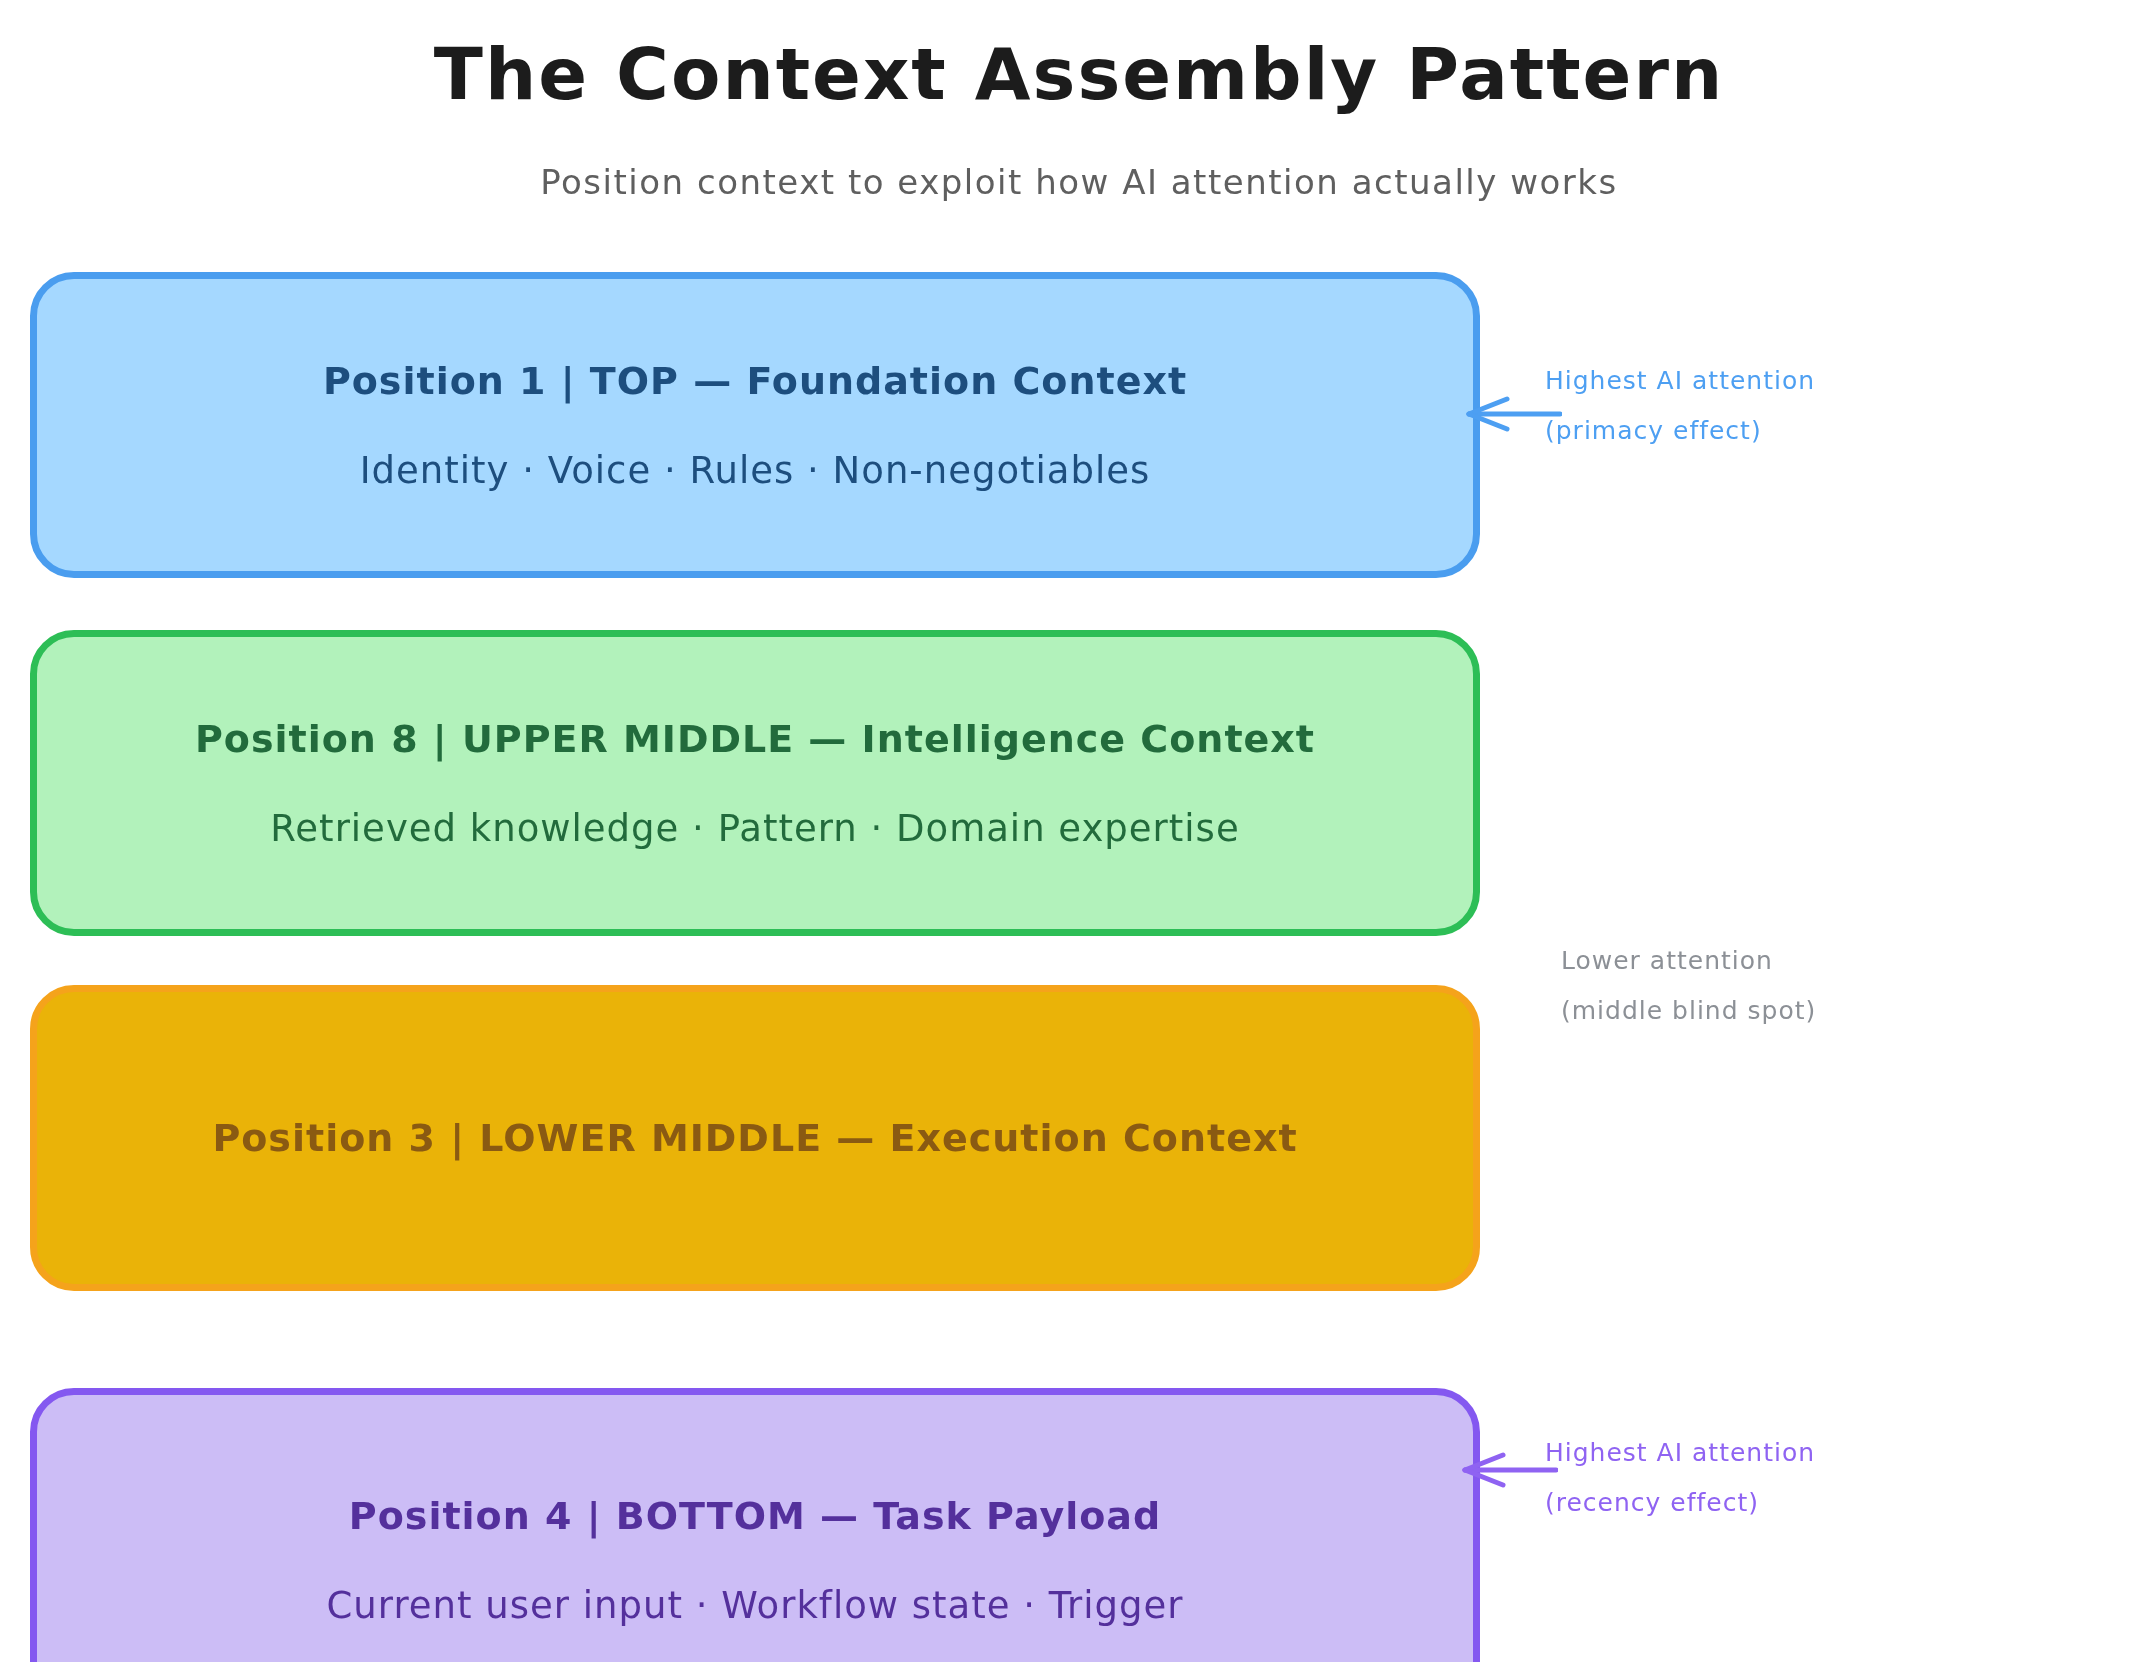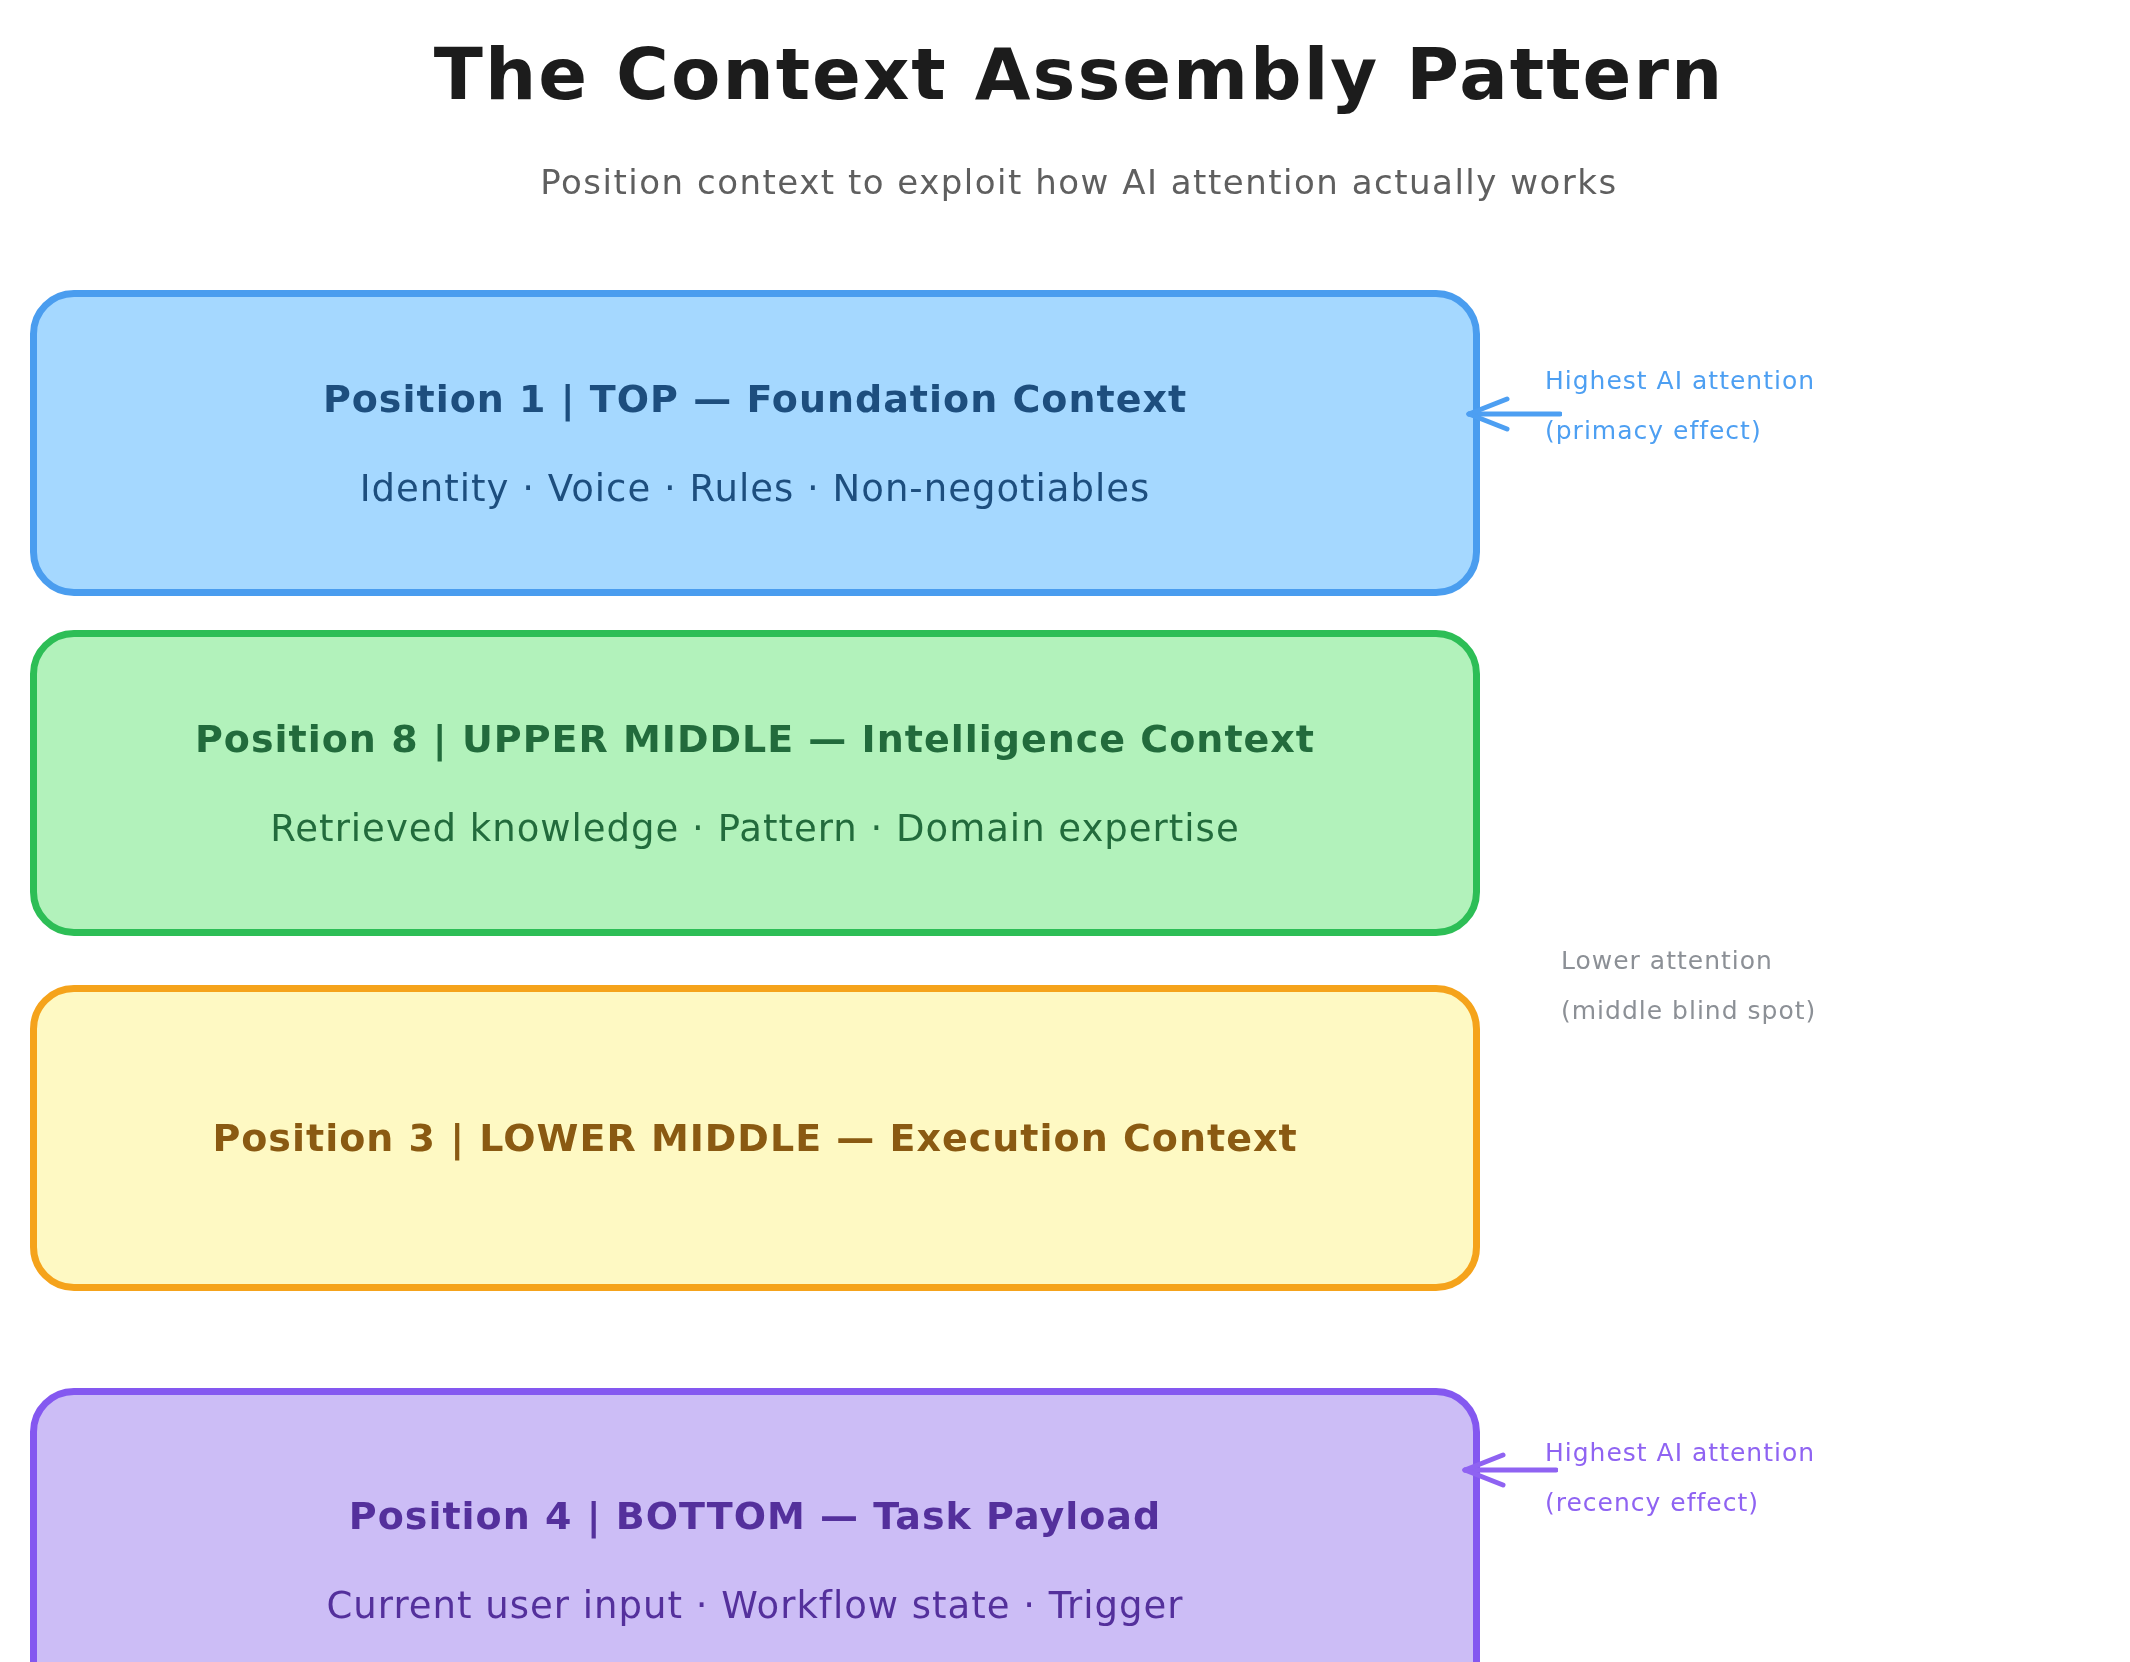--- a/index.html
+++ b/index.html
@@ -81,31 +81,31 @@
   .arrow svg { display: block; width: 100%; height: 100%; }
 </style>
 </head>
 <body>
 
 <div class="canvas">
 
   <h1 class="title">The Context Assembly Pattern</h1>
   <p class="subtitle">Position context to exploit how AI attention actually works</p>
 
-  <div class="pos-box" style="top: 272px; background: rgb(165, 216, 255); border-color: rgb(74, 157, 239); color: rgb(29, 78, 126); margin-top: 18px;">
+  <div class="pos-box" style="top: 272px; background: rgb(165, 216, 255); border-color: rgb(74, 157, 239); color: rgb(29, 78, 126);">
     <div class="box-heading">Position 1 | TOP — Foundation Context</div>
     <div class="box-items">Identity · Voice · Rules · Non-negotiables</div>
   </div>
 
   <div class="pos-box" style="top: 630px; background: rgb(178, 242, 187); border-color: rgb(45, 190, 86); color: rgb(34, 107, 60);">
     <div class="box-heading">Position 8 | UPPER MIDDLE — Intelligence Context</div>
     <div class="box-items">Retrieved knowledge · Pattern · Domain expertise</div>
   </div>
 
-  <div class="pos-box" style="top: 985px; background: #fef9c3; border-color: rgb(245, 163, 27); color: rgb(138, 90, 18);">
+  <div class="pos-box" style="top: 985px; background: #eab308; border-color: rgb(245, 163, 27); color: rgb(138, 90, 18);">
     <div class="box-heading">Position 3 | LOWER MIDDLE — Execution Context</div>
   </div>
 
   <div class="pos-box" style="top: 1388px; height: 344px; background: rgb(204, 189, 246); border-color: rgb(132, 88, 240); color: rgb(84, 48, 156);">
     <div class="box-heading">Position 4 | BOTTOM — Task Payload</div>
     <div class="box-items">Current user input · Workflow state · Trigger</div>
   </div>
 
   <div class="arrow" style="left: 1462px; top: 392px; color: rgb(77, 159, 242);">
     <svg viewBox="0 0 100 44" fill="none" xmlns="http://www.w3.org/2000/svg">

